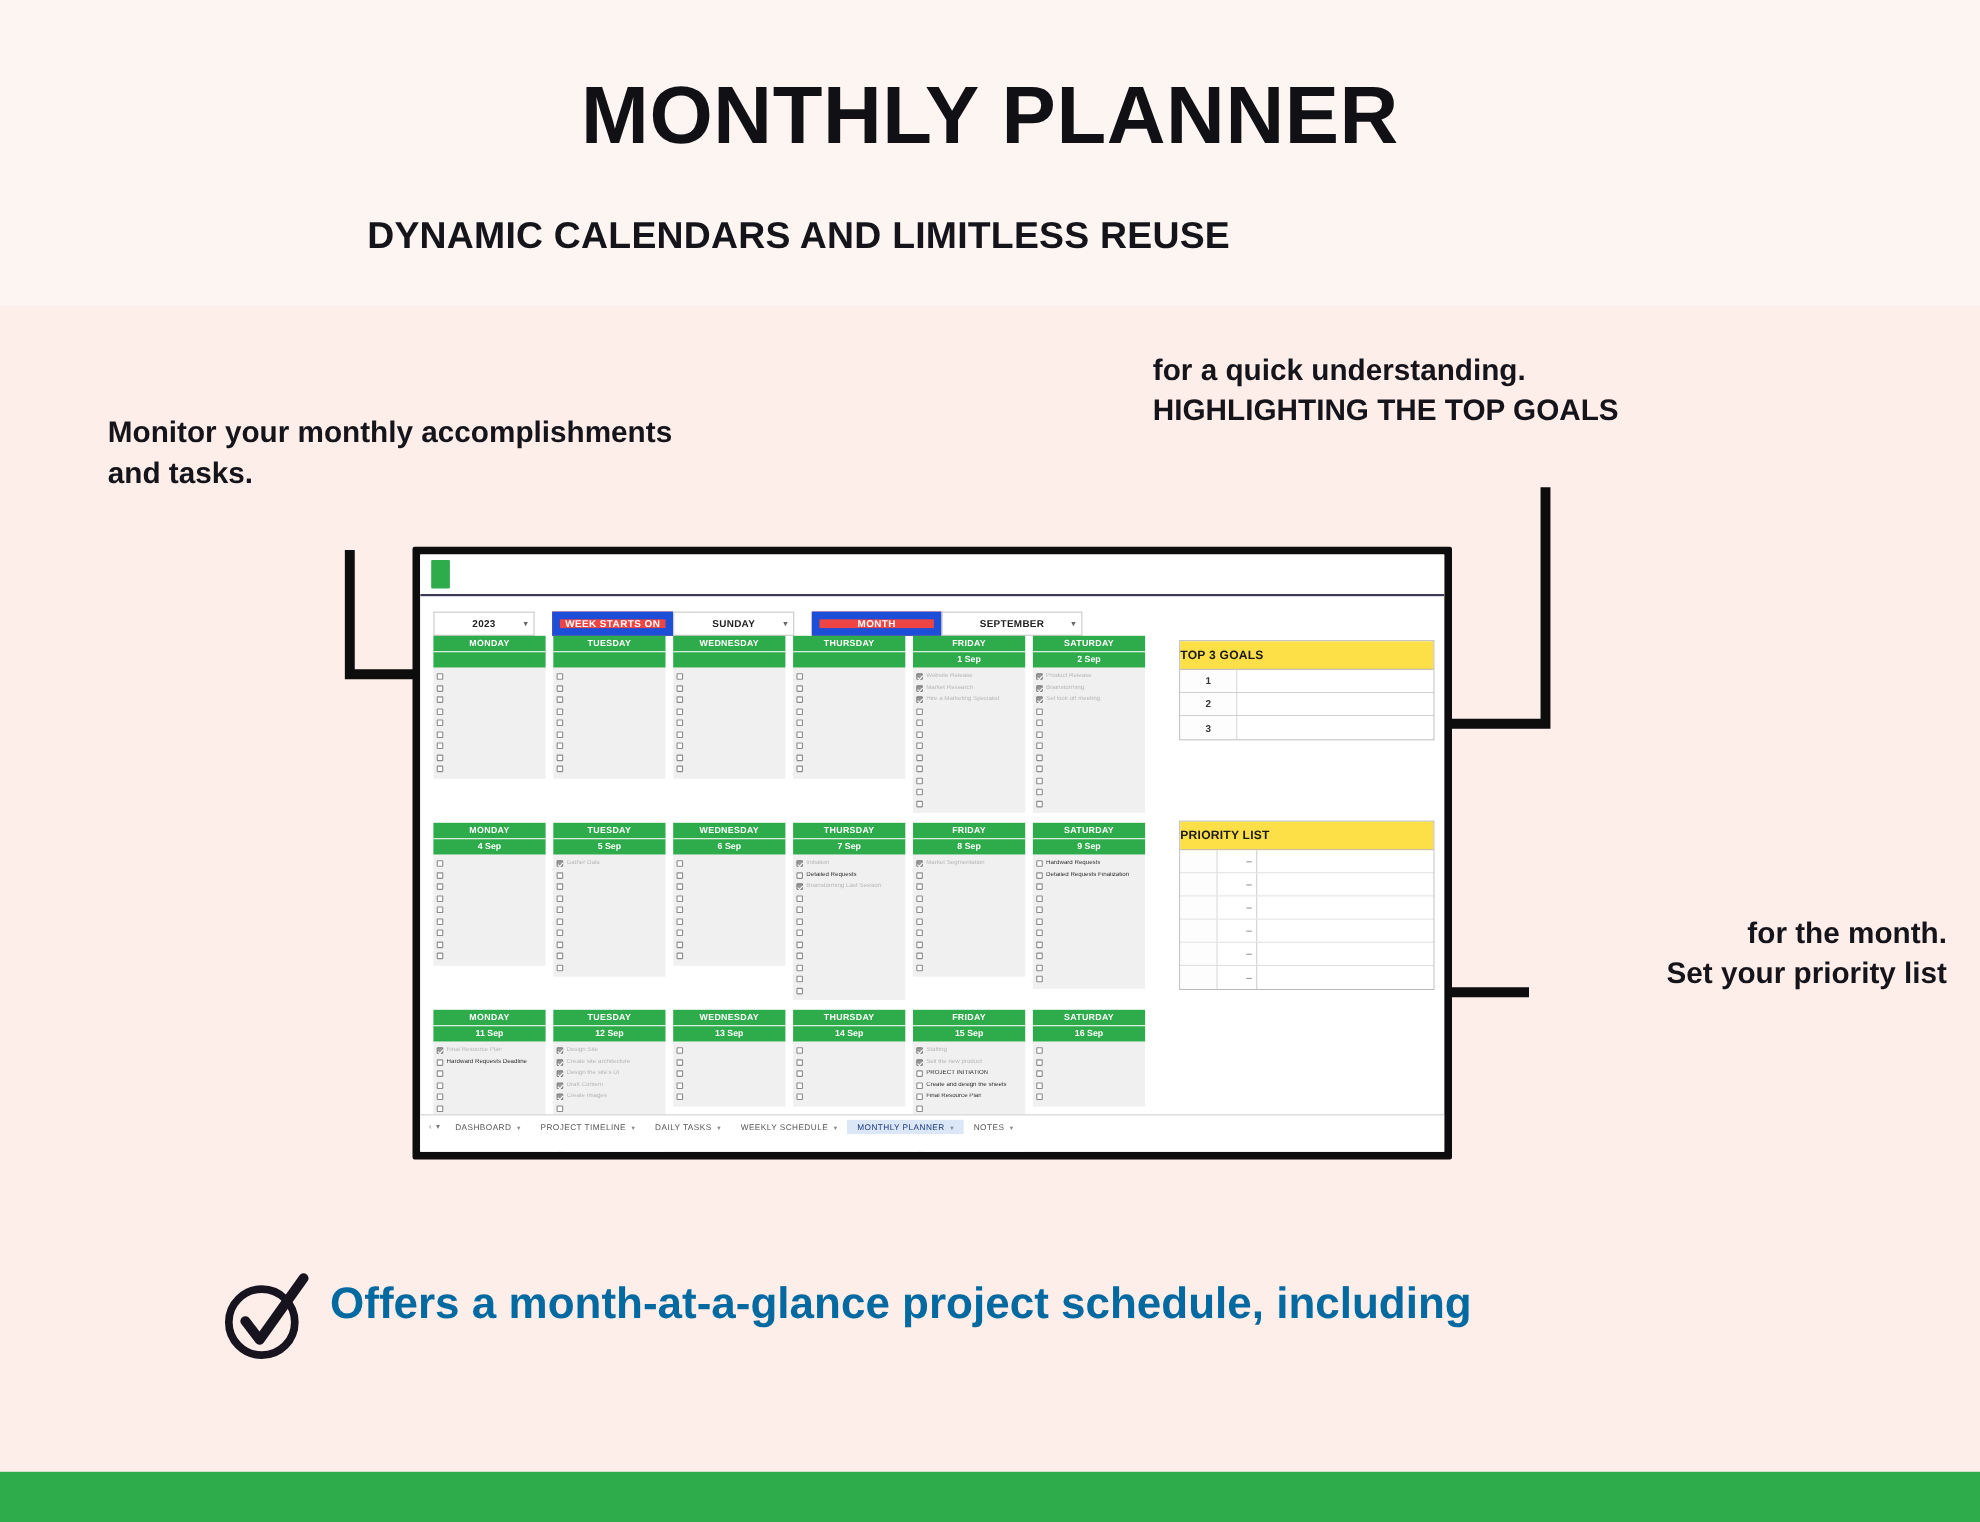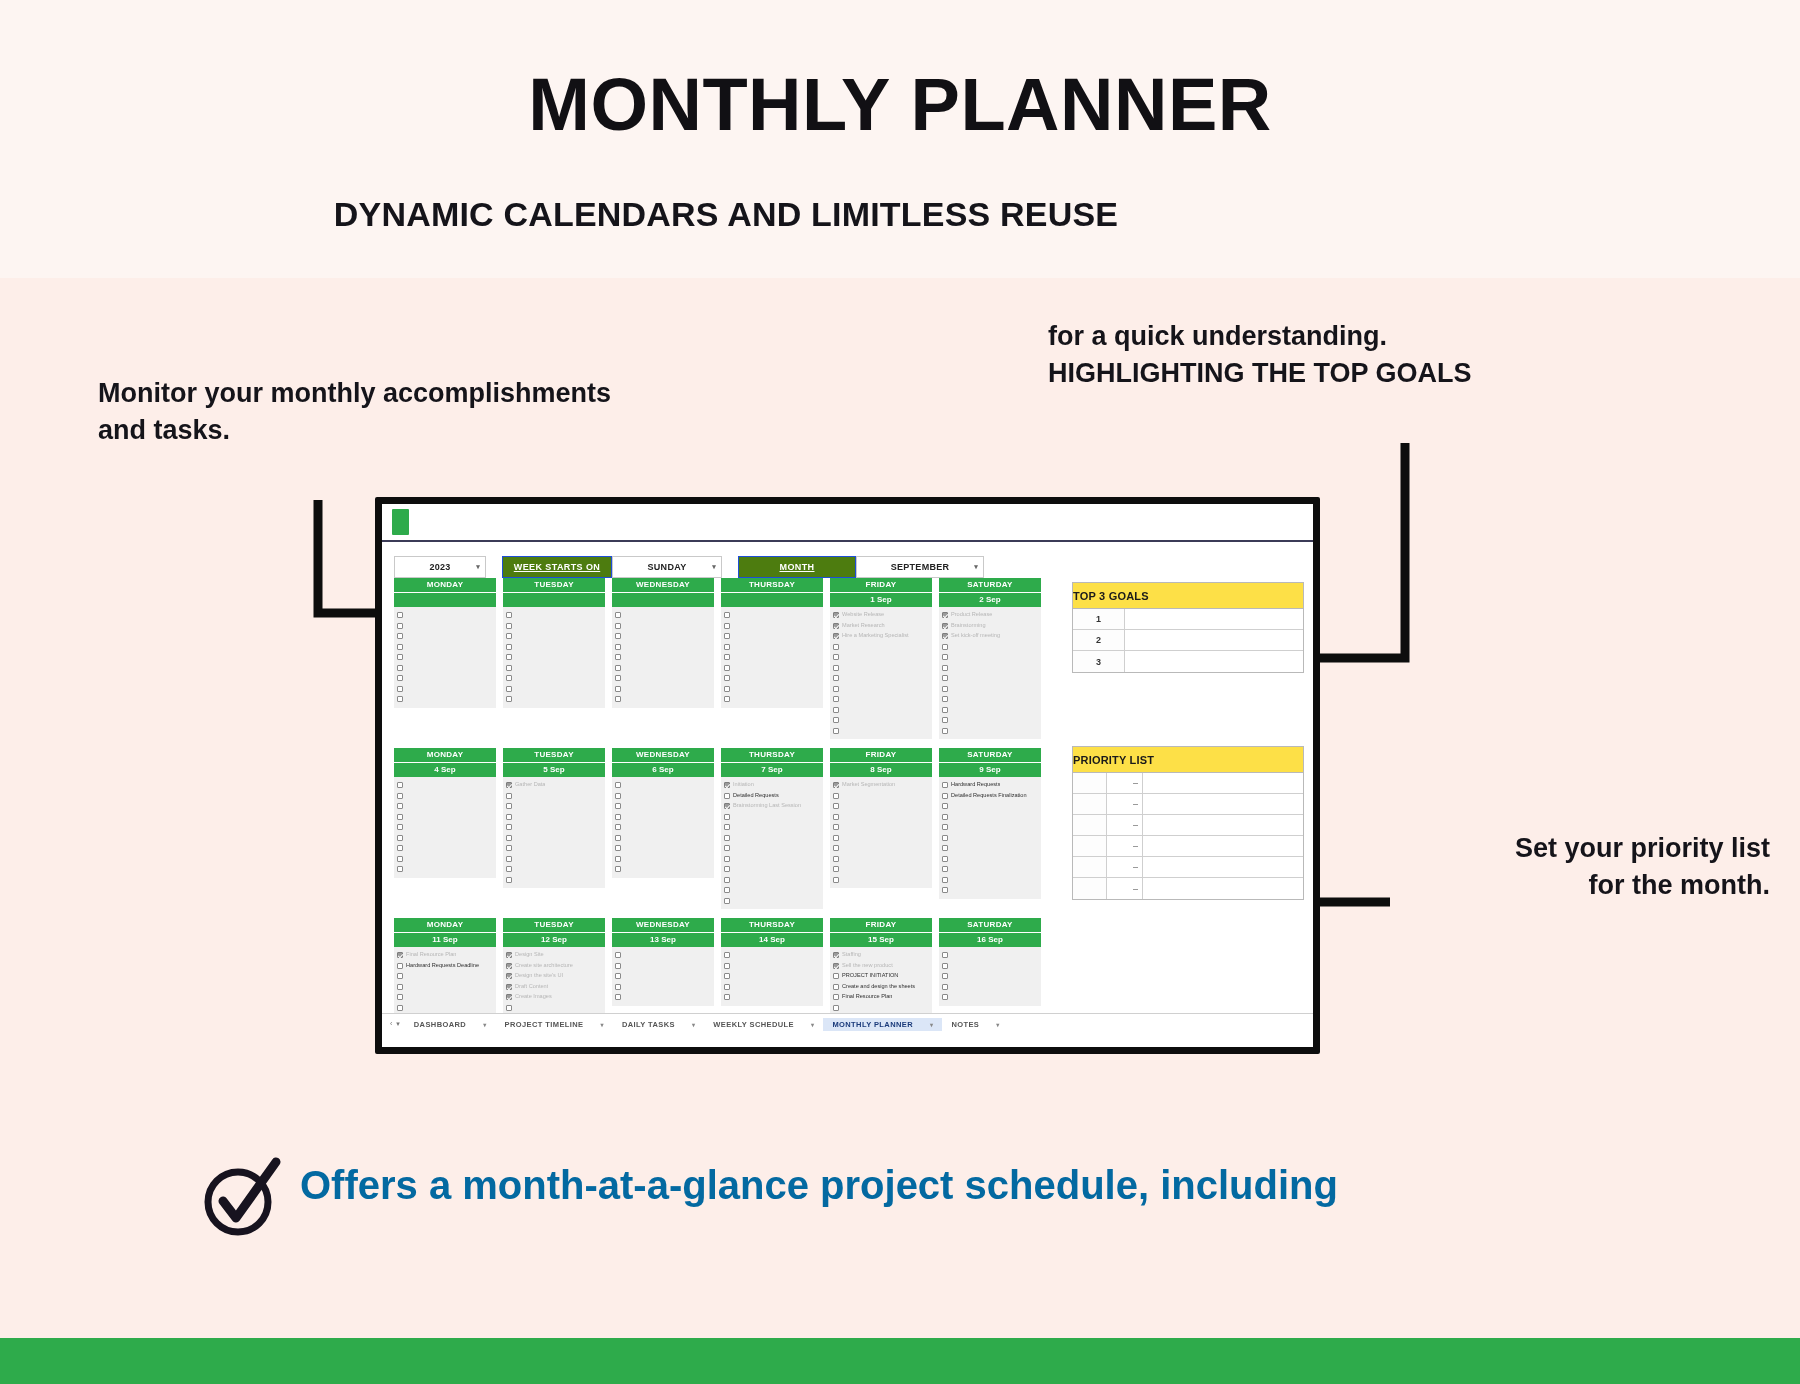--- a/index.html
+++ b/index.html
@@ -77,24 +77,23 @@
     font-size: 9px; font-weight: 700; letter-spacing: 0.3px;
     border: 1px solid #c9c9c9; background: #fff; color: #222;
     position: relative;
   }
   .cell-box .caret {
     position: absolute; right: 5px; top: 50%; transform: translateY(-50%);
     font-size: 7px; color: #666;
   }
   .cell-green {
     height: 22px; display:flex; align-items:center; justify-content:center;
-    background: #4d7c0f; color: #fff;
+    background: #ef4444; color: #fff;
     font-size: 9px; font-weight: 700; letter-spacing: 0.4px;
-    border: 1px solid #1d4ed8;
-    text-decoration: underline;
+    border: 7px solid #1d4ed8;
   }
   .w-year  { width: 92px; }
   .w-lbl1  { width: 110px; }
   .w-val1  { width: 110px; }
   .w-lbl2  { width: 118px; }
   .w-val2  { width: 128px; }
   .gap-sm  { width: 16px; }
 
   
   .cal-area { position: absolute; left: 12px; top: 74px; width: 660px; }
@@ -162,22 +161,22 @@
 
   
   .sheet-bar {
     position: absolute; left: 0; bottom: 0; width: 100%; height: 34px;
     background: #fff; border-top: 1px solid #d0d0d0;
     display: flex; align-items: flex-start; padding: 4px 0 0 6px;
     overflow: hidden;
   }
   .nav-mini { font-size: 7px; color: #777; padding: 2px 4px 0 2px; letter-spacing:1px;}
   .sheet-tab {
-    font-size: 7.5px; font-weight: 700; color: #555; letter-spacing: 0.4px;
-    padding: 2px 9px 2px 9px; white-space: nowrap; display:flex; align-items:center; gap:17px;
+    font-size: 7.5px; font-weight: 400; color: #555; letter-spacing: 0.4px;
+    padding: 2px 9px 2px 9px; white-space: nowrap; display:flex; align-items:center; gap:5px;
   }
   .sheet-tab .tcaret { font-size: 6px; color:#888; }
   .sheet-tab.active { background: #dbe6f7; color: #1a3a7a; }
 
   
   .ghost-row {
     position: absolute; left: 0; bottom: 4px; width: 100%; height: 20px;
     display: flex; align-items: center; pointer-events: none;
   }
   .ghost-cell {
@@ -209,22 +208,22 @@
 <div class="sub-title">DYNAMIC CALENDARS AND LIMITLESS REUSE</div>
 
 <div class="callout callout-left">Monitor your monthly accomplishments and tasks.</div>
 
 <div class="callout callout-topright">
   <div>for a quick understanding.</div>
   <div>HIGHLIGHTING THE TOP GOALS</div>
 </div>
 
 <div class="callout callout-right">
+  <div>for the month.</div>
   <div>Set your priority list</div>
-  <div>for the month.</div>
 </div>
 
 <svg class="arrows" viewBox="0 0 1800 1384">
   <g fill="none" stroke="#0d0d0d" stroke-width="9">
     <path d="M318,500 L318,613 L478,613"></path>
     <path d="M1405,443 L1405,658 L1232,658"></path>
     <path d="M1390,902 L1232,902"></path>
   </g>
   <polygon points="510,613 462,590 462,636" fill="#0d0d0d"></polygon>
   <polygon points="1205,658 1253,635 1253,681" fill="#0d0d0d"></polygon>

